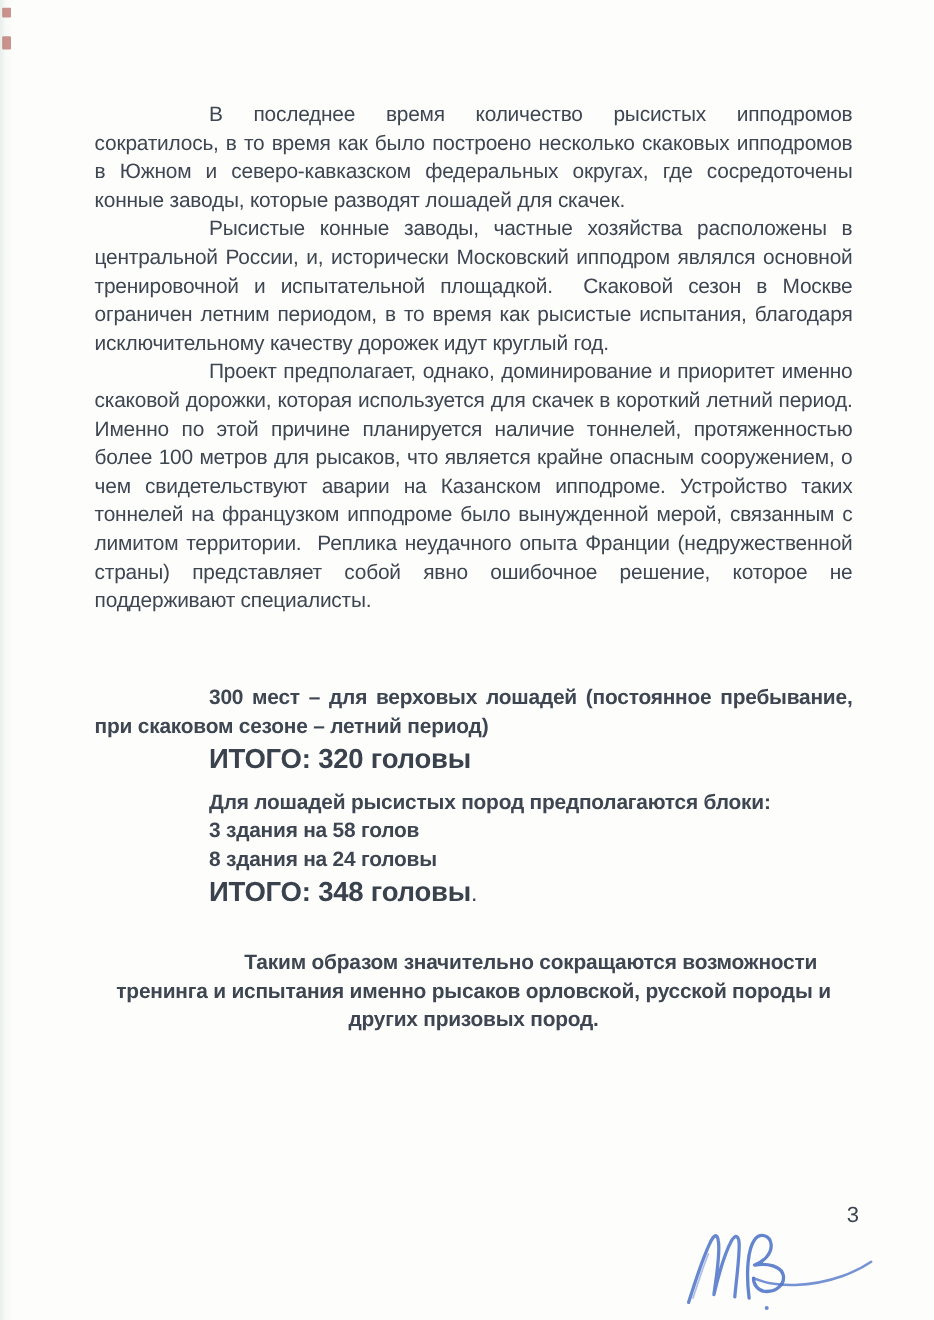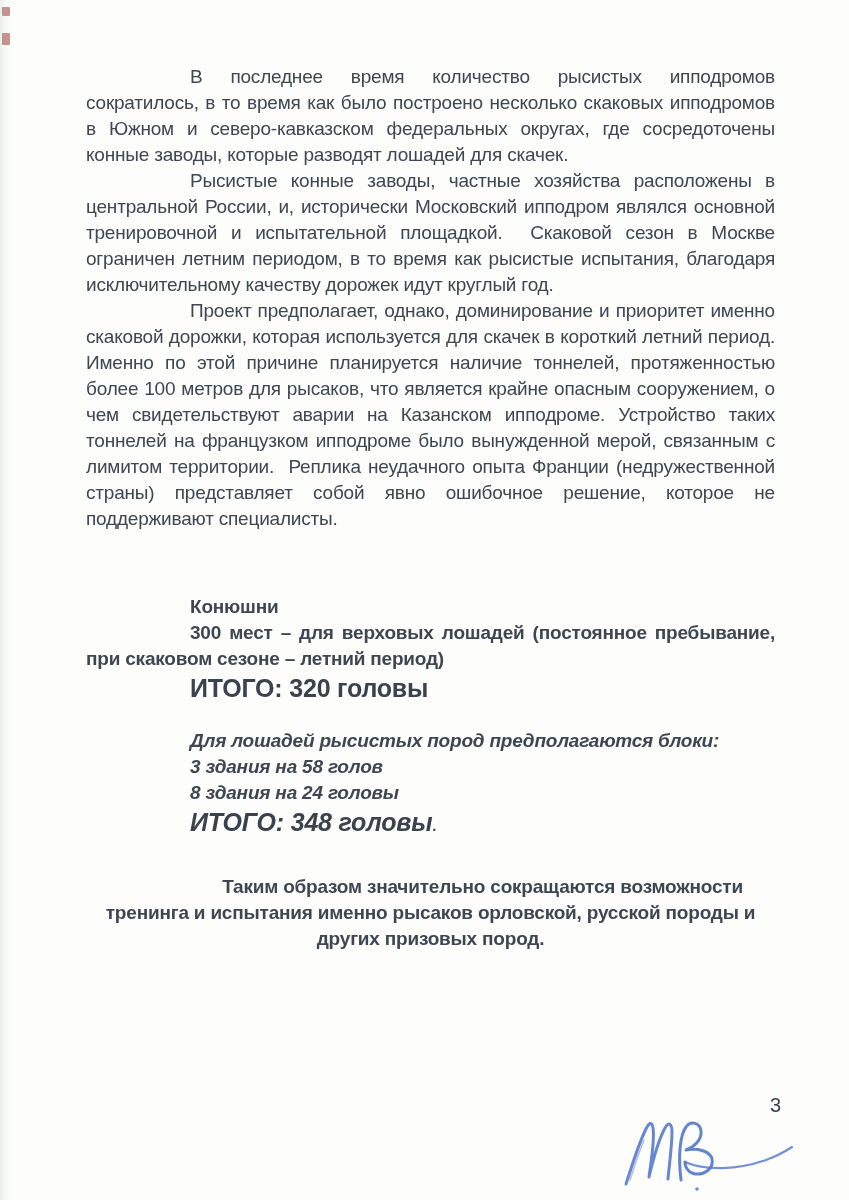--- a/index.html
+++ b/index.html
@@ -31,36 +31,36 @@
     background: #a33d35;
     opacity: 0.55;
     border-radius: 1px;
   }
   .red-mark.top { top: 7px; height: 9px; }
   .red-mark.bottom { top: 33px; height: 12px; }
 
   .content {
     position: absolute;
     left: 86px;
-    top: 64px;
+    top: 92px;
     width: 689px;
   }
 
   .para {
     margin: 0;
     font-size: 19px;
     line-height: 26px;
     letter-spacing: -0.2px;
     text-align: justify;
     text-indent: 104px;
     white-space: pre-wrap;
   }
 
   .stables-section { margin-top: 62px; }
-  .blocks-section  { margin-top: 24px; font-style: italic; }
+  .blocks-section  { margin-top: 11px; }
 
   .bold-line {
     margin: 0;
     font-size: 19px;
     line-height: 26px;
     letter-spacing: -0.2px;
     font-weight: bold;
     text-align: justify;
     text-indent: 104px;
     white-space: pre-wrap;
@@ -116,21 +116,20 @@
 
   <div class="content">
 
     <p class="para">В последнее время количество рысистых ипподромов сократилось, в то время как было построено несколько скаковых ипподромов в Южном и северо-кавказском федеральных округах, где сосредоточены конные заводы, которые разводят лошадей для скачек.</p>
 
     <p class="para">Рысистые конные заводы, частные хозяйства расположены в центральной России, и, исторически Московский ипподром являлся основной тренировочной и испытательной площадкой.  Скаковой сезон в Москве ограничен летним периодом, в то время как рысистые испытания, благодаря исключительному качеству дорожек идут круглый год.</p>
 
     <p class="para">Проект предполагает, однако, доминирование и приоритет именно скаковой дорожки, которая используется для скачек в короткий летний период.  Именно по этой причине планируется наличие тоннелей, протяженностью более 100 метров для рысаков, что является крайне опасным сооружением, о чем свидетельствуют аварии на Казанском ипподроме. Устройство таких тоннелей на французком ипподроме было вынужденной мерой, связанным с лимитом территории.  Реплика неудачного опыта Франции (недружественной страны) представляет собой явно ошибочное решение, которое не поддерживают специалисты.</p>
 
     <div class="stables-section">
-      <div class="bold-line">Конюшни</div>
       <div>
           <div class="bold-line">300 мест – для верховых лошадей (постоянное пребывание, при скаковом сезоне – летний период)</div>
         </div>
       <div class="total-line">ИТОГО: 320 головы</div>
     </div>
 
     <div class="blocks-section">
       <div class="bold-line">Для лошадей рысистых пород предполагаются блоки:</div>
       <div>
           <div class="bold-line">3 здания на 58 голов</div>

